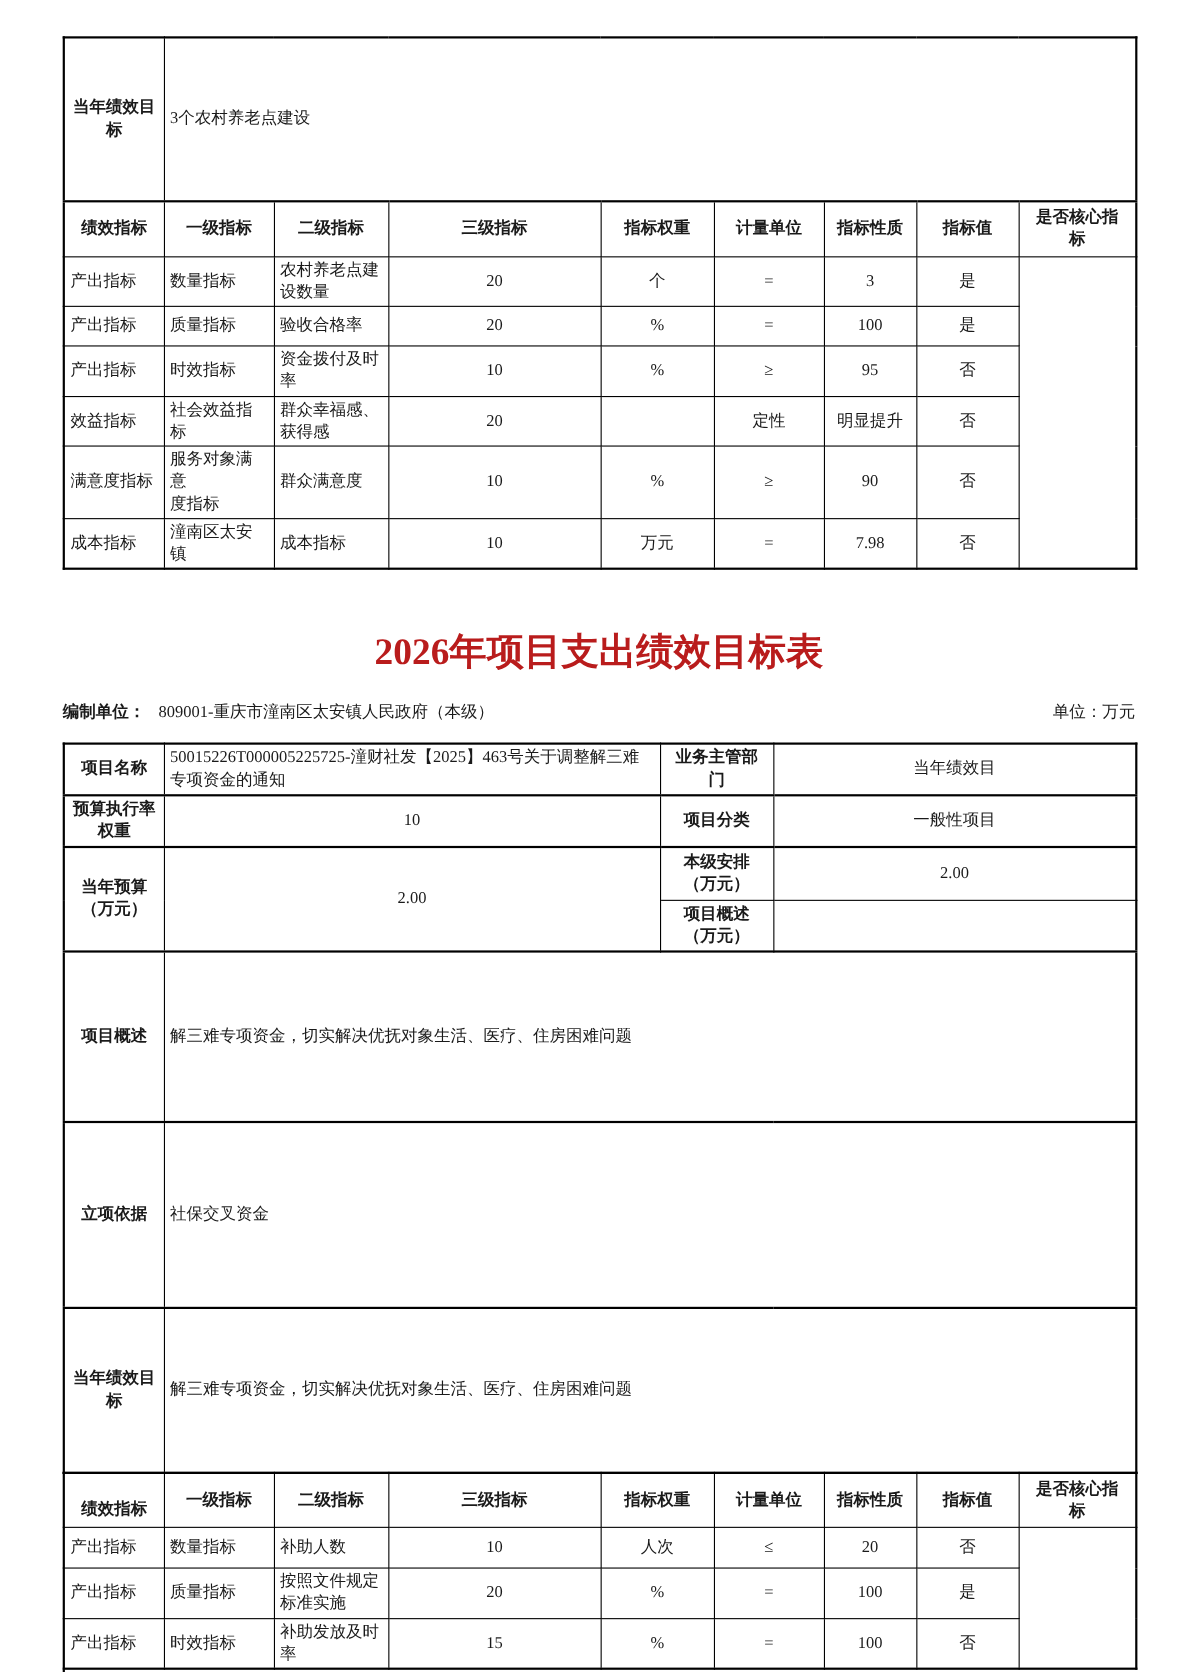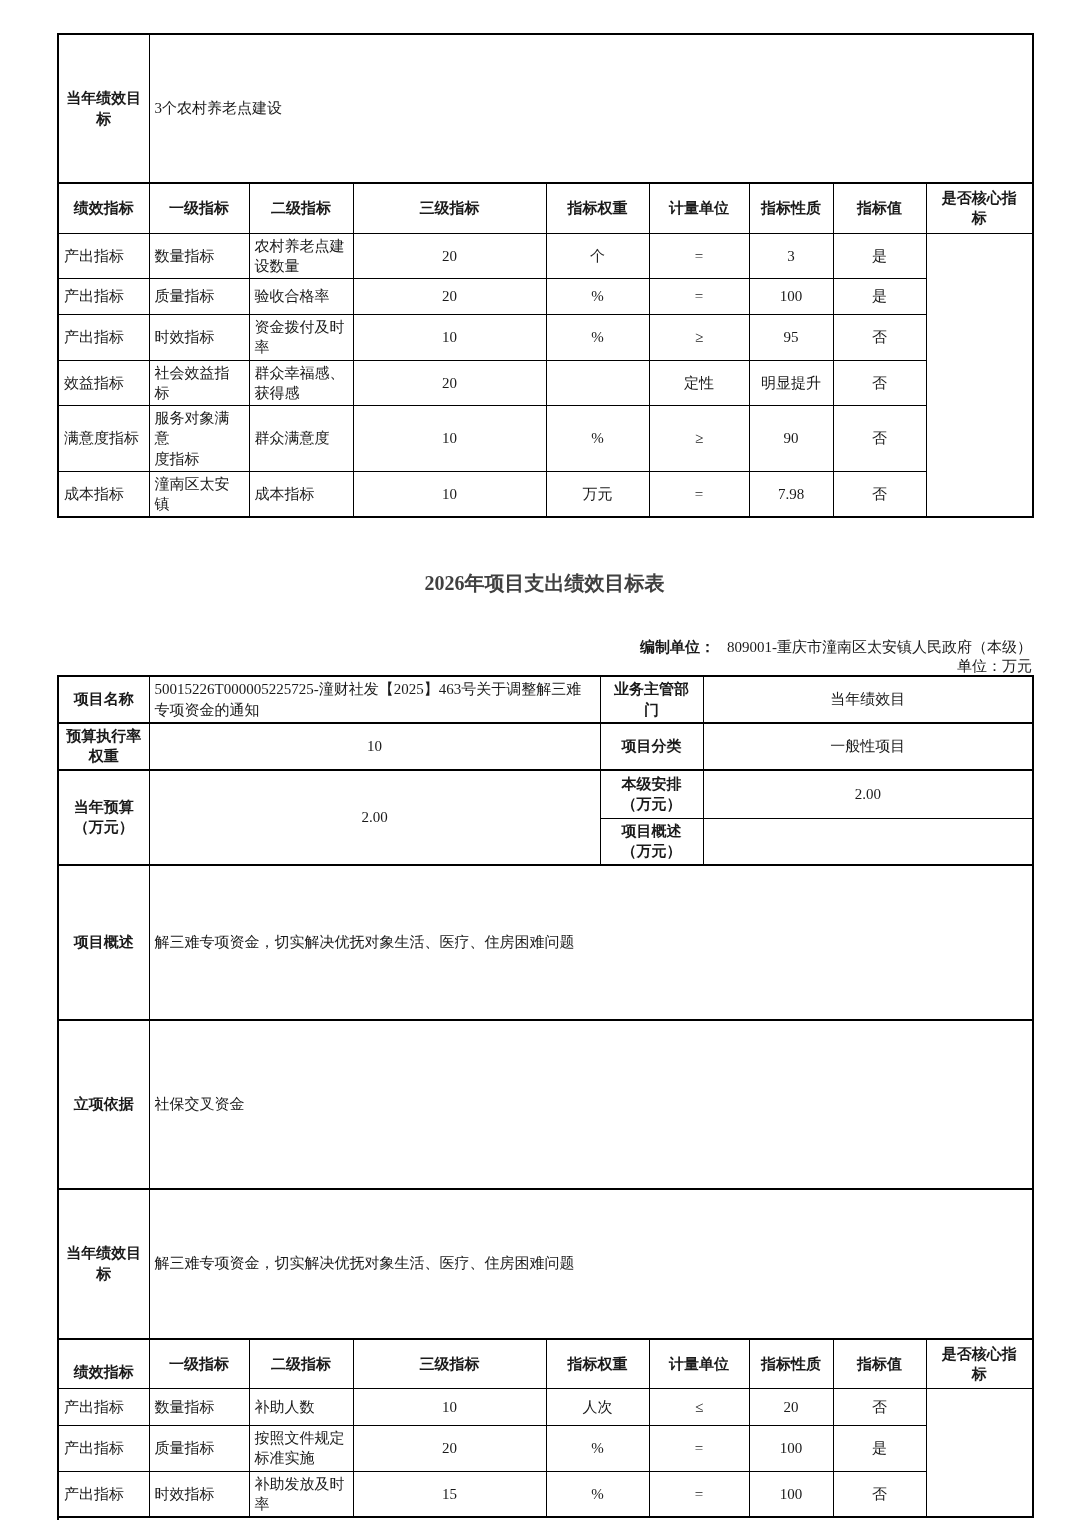--- a/index.html
+++ b/index.html
@@ -23,27 +23,26 @@
   th, .lbl { font-weight:bold; text-align:center; }
   .ac { text-align:center;margin-top:34px; }
   .al { text-align:left; }
   .break { word-break:break-all;margin-left:10px; }
   tr.sep > td, tr.sep > th { border-top:2px solid #000; }
   .vbottom { vertical-align:bottom; padding-bottom:6px; }
 
   .tbl1 { position:absolute; left:57px; top:33px; }
   .title {
     position:absolute; left:57px; top:570px; width:975px;
-    text-align:center; font-size:20px; font-weight:bold; color:#404040;
+    text-align:center; font-size:34px; font-weight:bold; color:#b91c1c;
   }
   .byline {
     position:absolute; left:57px; top:638px; width:975px;
     display:flex; justify-content:space-between; align-items:flex-end;
     font-size:15px;
-    flex-direction:column;
   }
   .byline .blabel { font-weight:bold; }
   .byline .bvalue { margin-left:12px; }
   .byline .left-group { display:flex; }
   .tbl2wrap { position:absolute; left:57px; top:675px; }
   .tbl2b { margin-top:-2px; }
   .cut-stub { width:2px; height:6px; background:#000; }
 </style>
 </head>
 <body>

